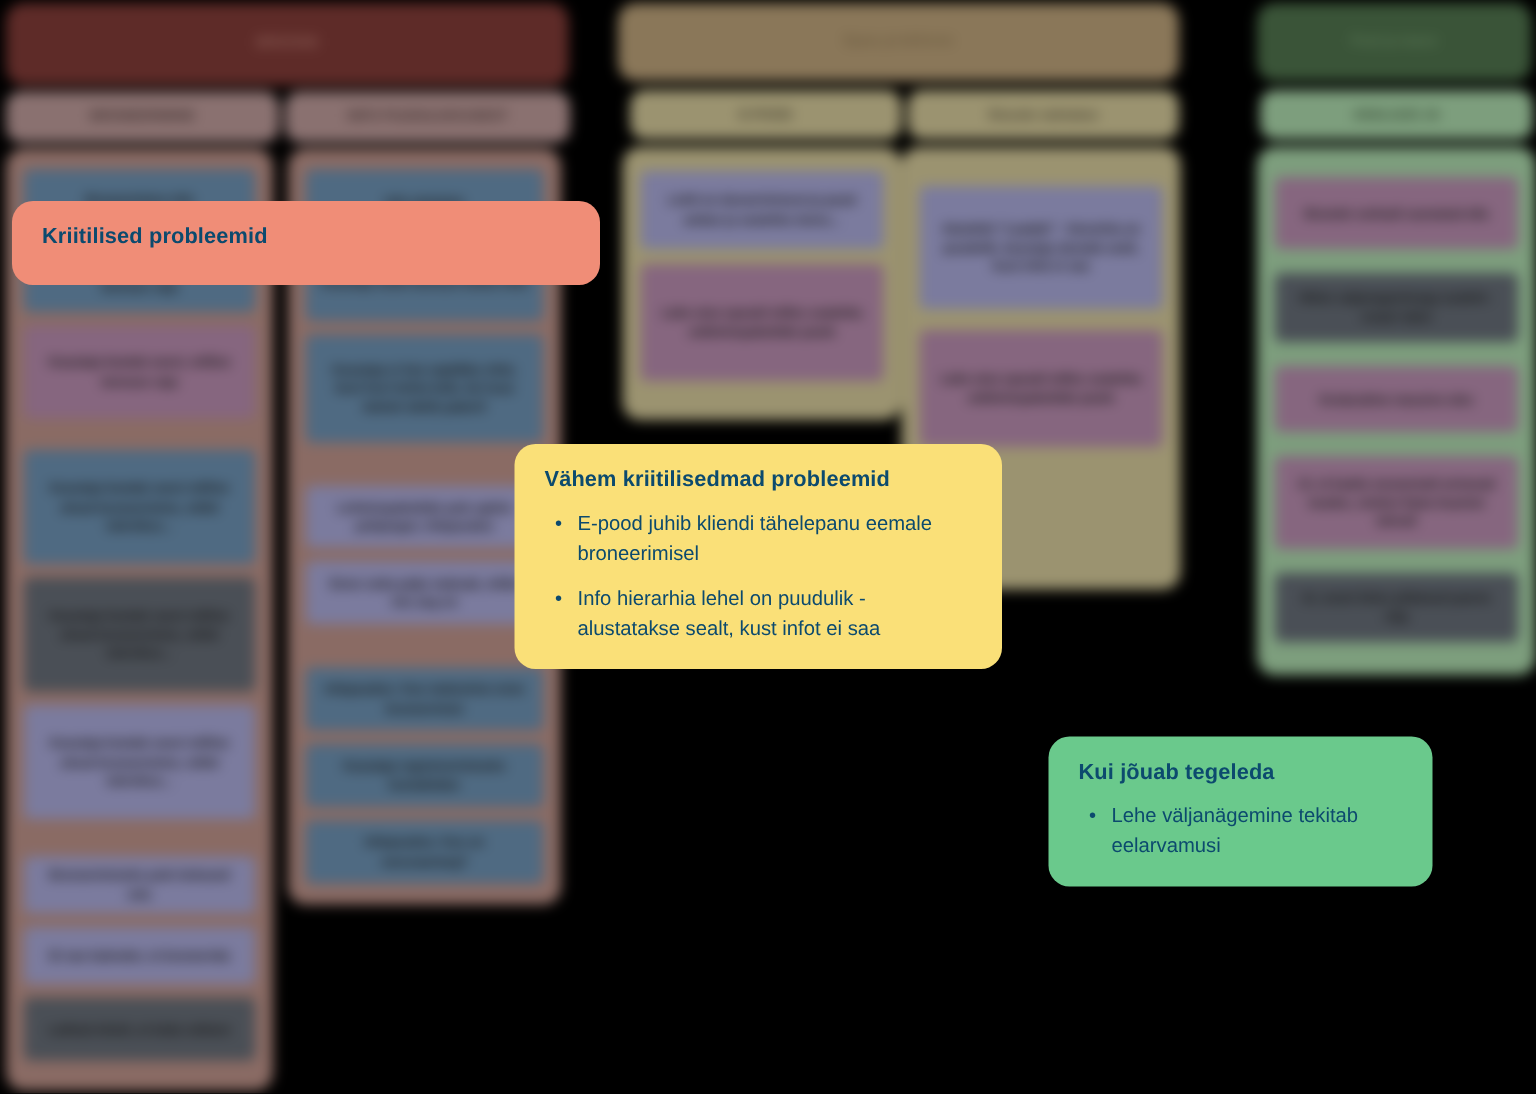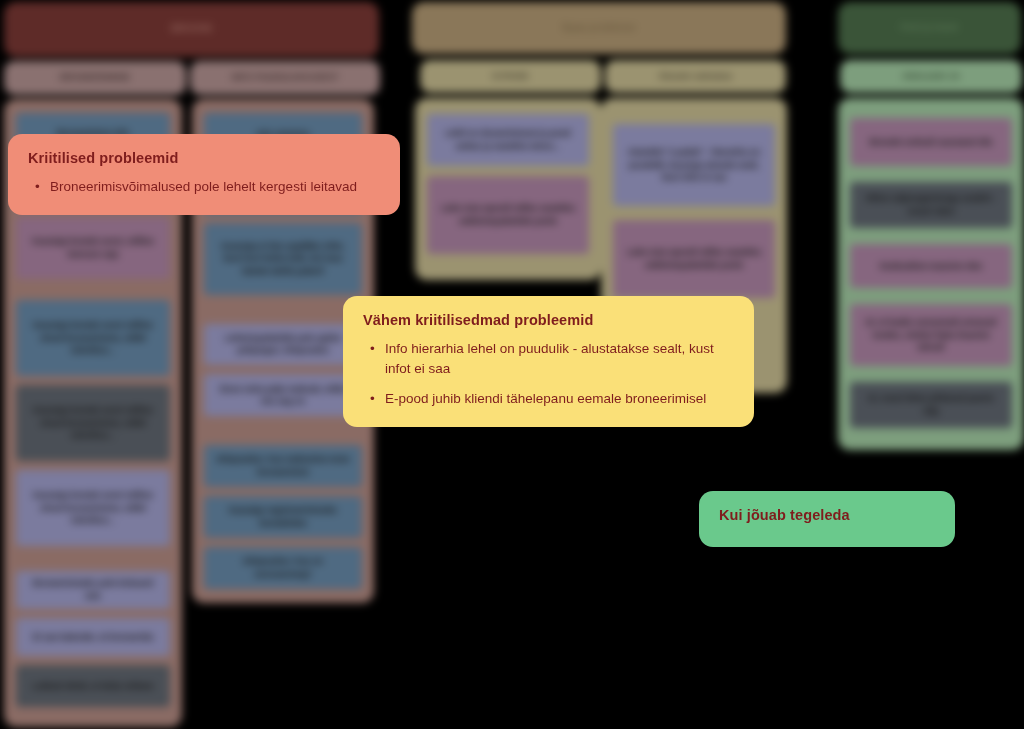--- a/index.html
+++ b/index.html
@@ -75,21 +75,21 @@
     padding: 8px 9px;
     width: 100%;
   }
 
   
   .annotation {
     position: absolute;
     border-radius: 14px;
     box-sizing: border-box;
     padding: 16px 36px 18px 20px;
-    color: #7f1d1d;
+    color: #0c4a6e;
   }
   .annotation .ann-title {
     font-size: 14.5px;
     font-weight: 700;
     letter-spacing: .1px;
     margin: 0 0 6px 0;
   }
   .annotation ul {
     margin: 0;
     padding: 0 0 0 20px;
@@ -238,27 +238,29 @@
     <div class="note" style="background:#4a4f56; height:46px;">
       <span>Ui, ovani lehes pildanud paevis vilja</span>
     </div>
   </div>
 
 </div>
 
 <div class="annotation" style="left:8px; top:134px; width:392px; background:#f08d77;">
   <div class="ann-title">Kriitilised probleemid</div>
   <ul>
-    <li>Broneerimisvõimalused pole lehelt kergesti leitavad</li>
   </ul>
 </div>
 
-<div class="annotation" style="left:343px; top:296px; width:411px; background:#fae078;">
+<div class="annotation" style="left:343px; top:296px; width:325px; background:#fae078;">
   <div class="ann-title">Vähem kriitilisedmad probleemid</div>
   <ul>
+    <li>E-pood juhib kliendi tähelepanu eemale broneerimisel</li>
     <li>Info hierarhia lehel on puudulik - alustatakse sealt, kust infot ei saa</li>
-    <li>E-pood juhib kliendi tähelepanu eemale broneerimisel</li>
   </ul>
 </div>
 
 <div class="annotation" style="left:699px; top:491px; width:256px; background:#6ac98c;">
   <div class="ann-title">Kui jõuab tegeleda</div>
+  <ul>
+    <li>Lehe väljanägemine tekitab eelarvamusi</li>
+  </ul>
 </div>
 
 </body></html>

